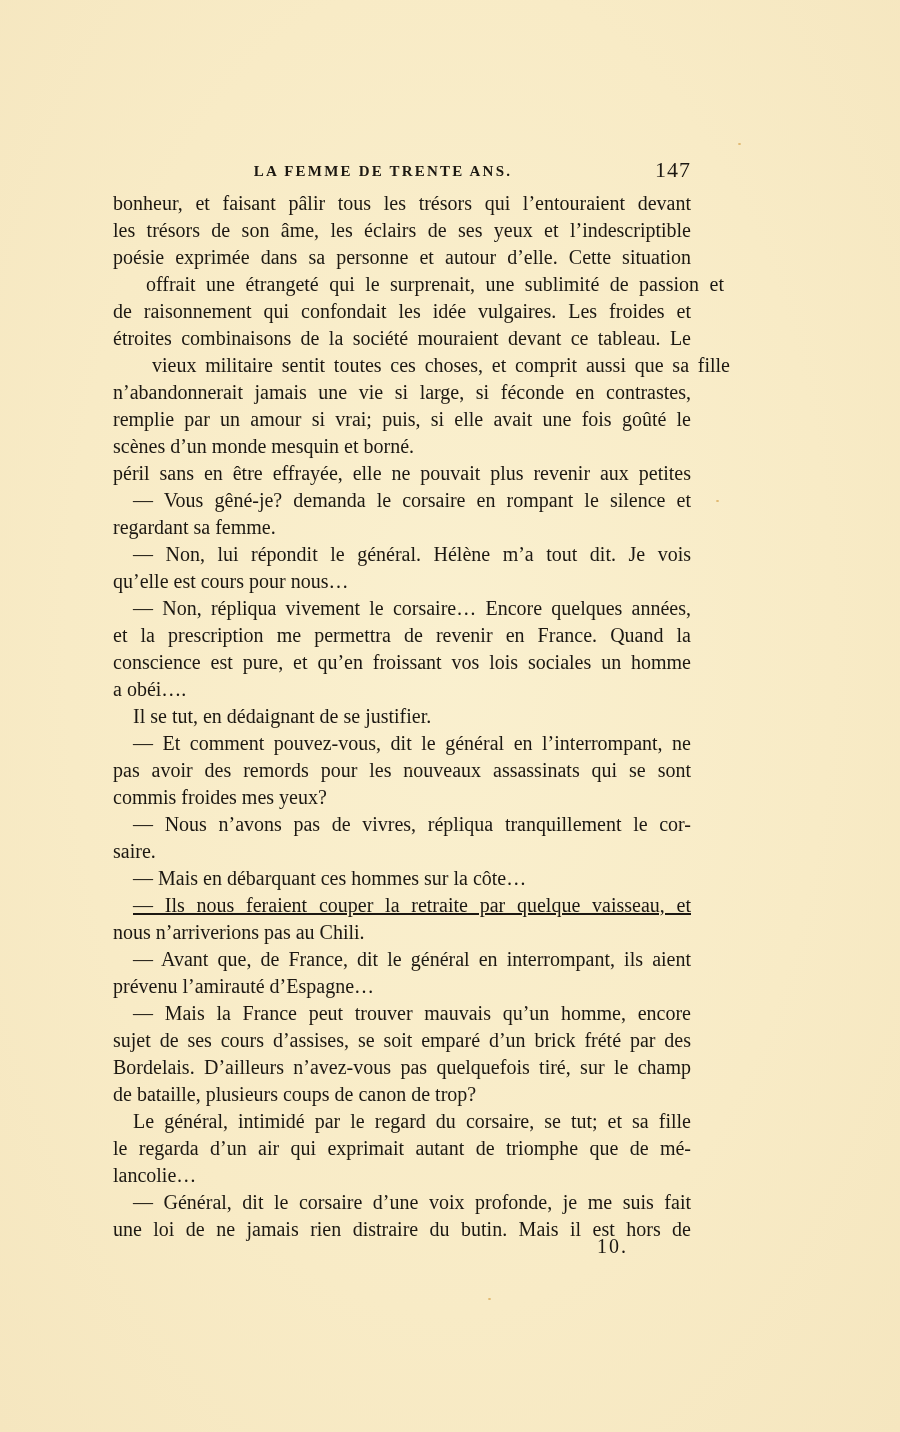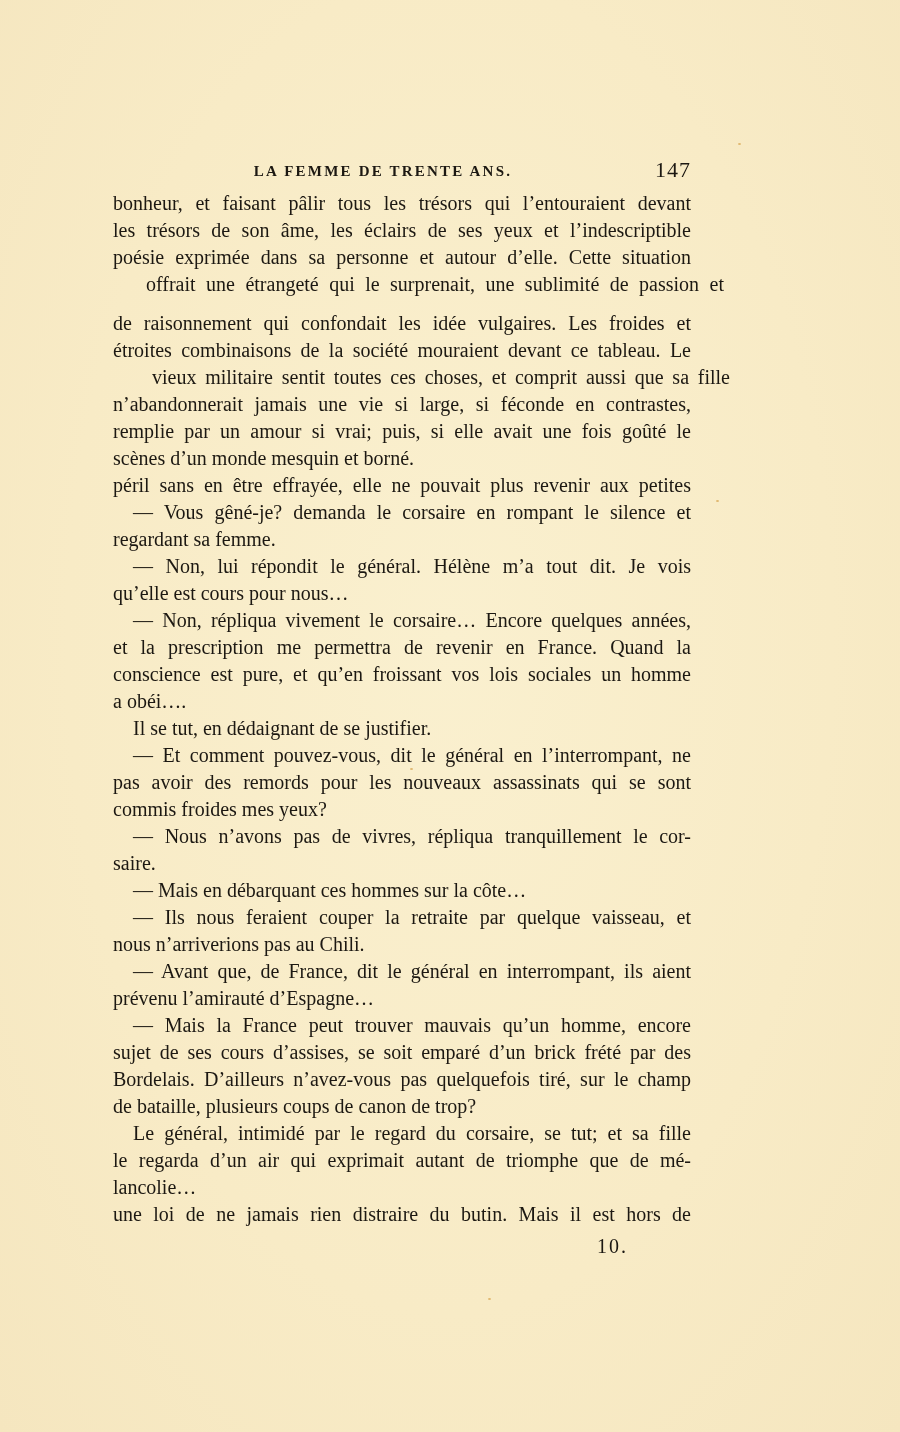--- a/index.html
+++ b/index.html
@@ -90,21 +90,21 @@
   <div class="running-head">
     <div class="running-title">LA FEMME DE TRENTE ANS.</div>
     <div class="page-number">147</div>
   </div>
 
   <div class="text-block" id="text-block">
       <span class="line" style="width: 578px;">bonheur, et faisant pâlir tous les trésors qui l’entouraient devant</span>
       <span class="line" style="width: 578px;">les trésors de son âme, les éclairs de ses yeux et l’indescriptible</span>
       <span class="line" style="width: 578px;">poésie exprimée dans sa personne et autour d’elle. Cette situation</span>
       <span class="line" style="width: 578px; margin-left: 33px;">offrait une étrangeté qui le surprenait, une sublimité de passion et</span>
-      <span class="line" style="width: 578px; margin-top: 12px;">de raisonnement qui confondait les idée vulgaires. Les froides et</span>
+      <span class="line" style="width: 578px;">de raisonnement qui confondait les idée vulgaires. Les froides et</span>
       <span class="line" style="width: 578px;">étroites combinaisons de la société mouraient devant ce tableau. Le</span>
       <span class="line" style="width: 578px; margin-left: 39px;">vieux militaire sentit toutes ces choses, et comprit aussi que sa fille</span>
       <span class="line" style="width: 578px;">n’abandonnerait jamais une vie si large, si féconde en contrastes,</span>
       <span class="line" style="width: 578px;">remplie par un amour si vrai; puis, si elle avait une fois goûté le</span>
       <span class="line last" style="width: 578px;">scènes d’un monde mesquin et borné.</span>
       <span class="line" style="width: 578px;">péril sans en être effrayée, elle ne pouvait plus revenir aux petites</span>
       <span class="line indent" style="width: 558px;">— Vous gêné-je? demanda le corsaire en rompant le silence et</span>
       <span class="line last" style="width: 578px;">regardant sa femme.</span>
       <span class="line indent" style="width: 558px;">— Non, lui répondit le général. Hélène m’a tout dit. Je vois</span>
       <span class="line last" style="width: 578px;">qu’elle est cours pour nous…</span>
@@ -112,31 +112,32 @@
       <span class="line" style="width: 578px;">et la prescription me permettra de revenir en France. Quand la</span>
       <span class="line" style="width: 578px;">conscience est pure, et qu’en froissant vos lois sociales un homme</span>
       <span class="line last" style="width: 578px;">a obéi….</span>
       <span class="line indent last" style="width: 558px;">Il se tut, en dédaignant de se justifier.</span>
       <span class="line indent" style="width: 558px;">— Et comment pouvez-vous, dit le général en l’interrompant, ne</span>
       <span class="line" style="width: 578px;">pas avoir des remords pour les nouveaux assassinats qui se sont</span>
       <span class="line last" style="width: 578px;">commis froides mes yeux?</span>
       <span class="line indent" style="width: 558px;">— Nous n’avons pas de vivres, répliqua tranquillement le cor-</span>
       <span class="line last" style="width: 578px;">saire.</span>
       <span class="line indent last" style="width: 558px;">— Mais en débarquant ces hommes sur la côte…</span>
-      <span class="line indent" style="width: 558px;">— Ils nous feraient couper la retraite par quelque vaisseau, et</span>
+      <span class="line indent" style="width: 558px; text-decoration: underline;">— Ils nous feraient couper la retraite par quelque vaisseau, et</span>
       <span class="line last" style="width: 578px;">nous n’arriverions pas au Chili.</span>
       <span class="line indent" style="width: 558px;">— Avant que, de France, dit le général en interrompant, ils aient</span>
       <span class="line last" style="width: 578px;">prévenu l’amirauté d’Espagne…</span>
       <span class="line indent" style="width: 558px;">— Mais la France peut trouver mauvais qu’un homme, encore</span>
       <span class="line" style="width: 578px;">sujet de ses cours d’assises, se soit emparé d’un brick frété par des</span>
       <span class="line" style="width: 578px;">Bordelais. D’ailleurs n’avez-vous pas quelquefois tiré, sur le champ</span>
       <span class="line last" style="width: 578px;">de bataille, plusieurs coups de canon de trop?</span>
       <span class="line indent" style="width: 558px;">Le général, intimidé par le regard du corsaire, se tut; et sa fille</span>
       <span class="line" style="width: 578px;">le regarda d’un air qui exprimait autant de triomphe que de mé-</span>
       <span class="line last" style="width: 578px;">lancolie…</span>
+      <span class="line indent" style="width: 558px;">— Général, dit le corsaire d’une voix profonde, je me suis fait</span>
       <span class="line" style="width: 578px;">une loi de ne jamais rien distraire du butin. Mais il est hors de</span>
     </div>
 
   <div class="signature">10.</div>
 
   <span class="speck" style="left:738px;top:143px;"></span>
   <span class="speck" style="left:716px;top:500px;"></span>
   <span class="speck" style="left:488px;top:1298px;"></span>
   <span class="speck" style="left:410px;top:768px;"></span>
 </div>

